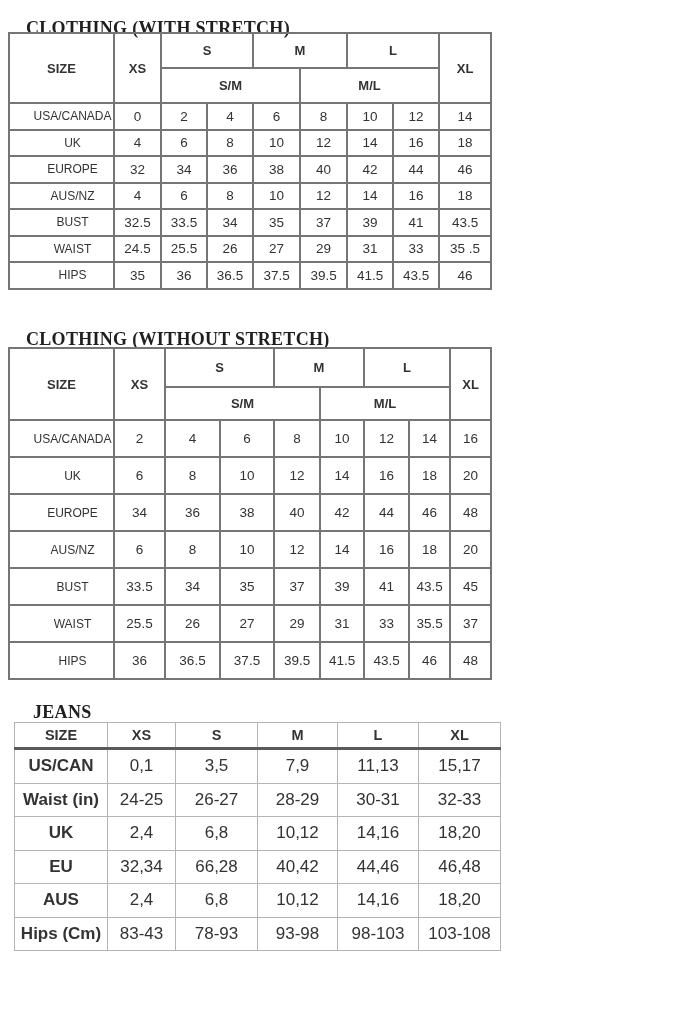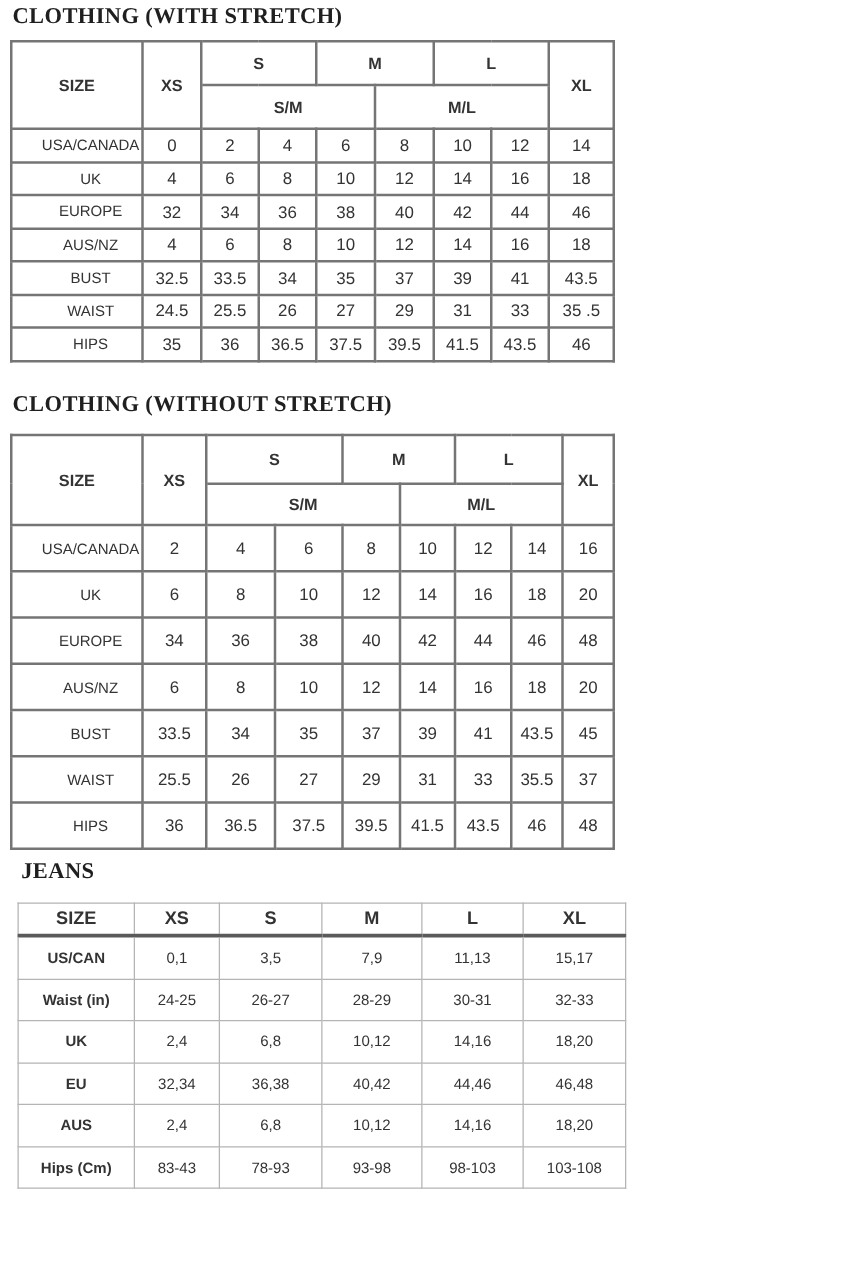--- a/index.html
+++ b/index.html
@@ -3,21 +3,21 @@
 <meta charset="utf-8">
 <style>
   html,body{margin:0;padding:0;}
   body{
     width:688px;height:1024px;position:relative;
     background:#ffffff;color:#333333;
     font-family:"Liberation Sans",sans-serif;
     overflow:hidden;
   }
   .title{
-    position:absolute;margin:0;
+    position:absolute;margin:16px;
     font-family:"Liberation Serif",serif;
     font-weight:600;font-size:18px;letter-spacing:.3px;
     color:#1f1f1f;white-space:nowrap;
   }
   #title-stretch{left:10px;top:2px;}
   #title-nostretch{left:10px;top:313px;}
   #title-jeans{left:17px;top:686px;}
 
   table{position:absolute;border-collapse:collapse;table-layout:fixed;}
 
@@ -46,21 +46,21 @@
   #table-jeans th,#table-jeans td{
     border:1px solid #b4b4b4;
     text-align:center;vertical-align:middle;
     padding:0;color:#333333;overflow:hidden;
   }
   #table-jeans thead th{
     font-weight:bold;font-size:14.5px;height:24px;
     border-bottom:3px solid #5a5a5a;
   }
   #table-jeans tbody th{font-weight:bold;font-size:14px;}
-  #table-jeans tbody th,#table-jeans td{height:32.5px;font-size:12px;}
+  #table-jeans tbody th,#table-jeans td{height:32.5px;font-size:17px;}
 </style>
 </head>
 <body>
 
 <h2 class="title" id="title-stretch">CLOTHING (WITH STRETCH)</h2>
 
 <table class="clothing" id="table-stretch">
   <colgroup>
     <col style="width:105px">
       <col style="width:47px">
@@ -318,21 +318,21 @@
         <th>UK</th>
         <td>2,4</td>
         <td>6,8</td>
         <td>10,12</td>
         <td>14,16</td>
         <td>18,20</td>
       </tr>
       <tr>
         <th>EU</th>
         <td>32,34</td>
-        <td>36,38</td>
+        <td>66,28</td>
         <td>40,42</td>
         <td>44,46</td>
         <td>46,48</td>
       </tr>
       <tr>
         <th>AUS</th>
         <td>2,4</td>
         <td>6,8</td>
         <td>10,12</td>
         <td>14,16</td>

